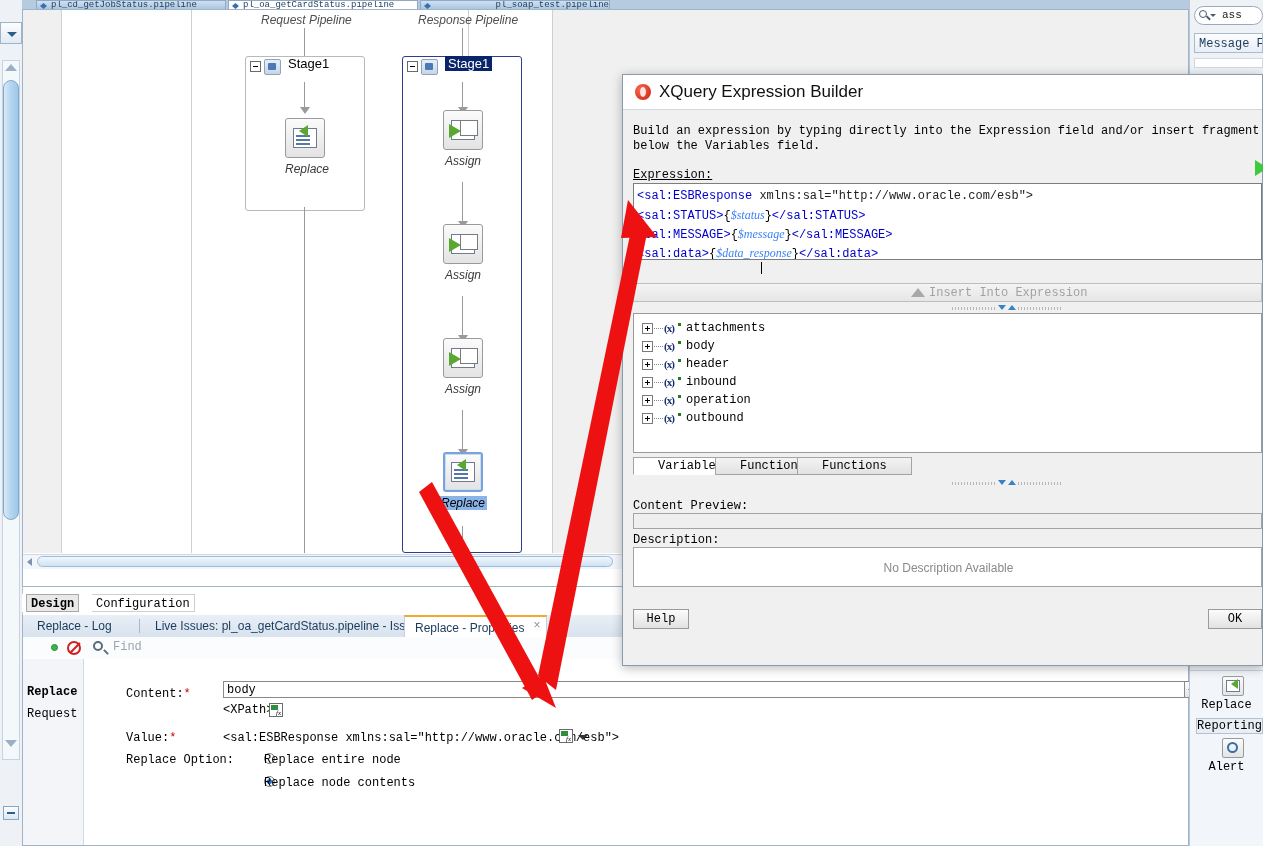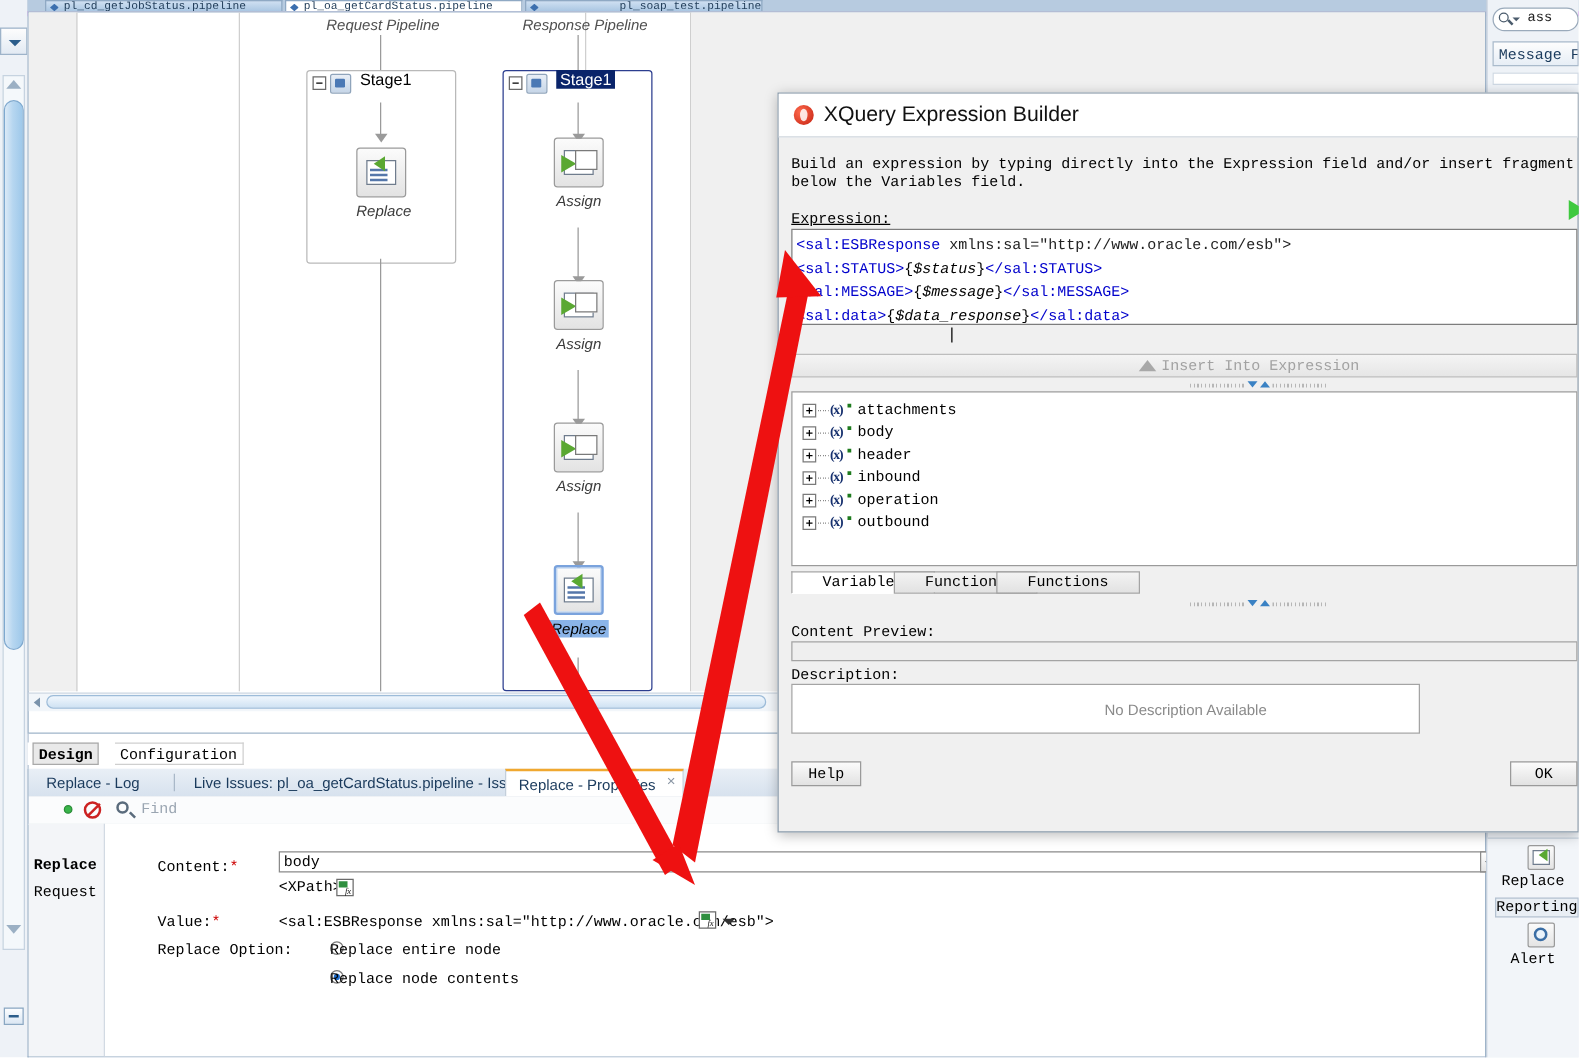--- a/index.html
+++ b/index.html
@@ -153,21 +153,21 @@
   #dlg-help1{left:10px;top:49px;width:625px;line-height:15px;white-space:nowrap;overflow:hidden;}
   #dlg-help2{left:10px;top:64px;}
   #exp-lbl{left:10px;top:93px;}
   #exp-lbl u{text-decoration:underline;}
   #play-btn{left:632px;top:84px;width:16px;height:18px;}
   #play-btn .tri{position:absolute;left:0;top:1px;width:0;height:0;border-top:8px solid transparent;border-bottom:8px solid transparent;border-left:13px solid #3ec93e;}
   #exp-box{left:10px;top:108px;width:629px;height:77px;background:#fff;border:1px solid #7d7d7d;box-sizing:border-box;overflow:hidden;}
   .codeline{position:absolute;left:3px;font-family:"Liberation Mono",monospace;font-size:12px;white-space:nowrap;}
   .c-tag{color:#0000cc;}
   .c-attr{color:#222;}
-  .c-var{color:#000000;font-style:italic;}
+  .c-var{color:#3b82f6;font-style:italic;font-family:Liberation Serif, serif;}
   .c-brace{color:#000;}
   #caret{position:absolute;left:130px;top:186px;width:1px;height:13px;background:#000;}
   #insert-bar{left:10px;top:208px;width:629px;height:19px;background:linear-gradient(#f4f4f4,#e6e6e6);border:1px solid #bdbdbd;box-sizing:border-box;}
   #insert-up{left:288px;top:213px;width:0;height:0;border-left:7px solid transparent;border-right:7px solid transparent;border-bottom:9px solid #a8a8a8;}
   #insert-lbl{left:306px;top:211px;color:#a2a2a2;}
   #split1{left:329px;top:229px;width:110px;height:9px;}
   .splitdots{position:absolute;top:3px;height:3px;background:repeating-linear-gradient(90deg,#b6b6b6 0 1px,transparent 1px 3px);}
   .splitdn{position:absolute;top:1px;width:0;height:0;border-left:4px solid transparent;border-right:4px solid transparent;border-top:5px solid #3a82c4;}
   .splitup{position:absolute;top:1px;width:0;height:0;border-left:4px solid transparent;border-right:4px solid transparent;border-bottom:5px solid #3a82c4;}
   #tree-box{left:10px;top:238px;width:629px;height:140px;background:#fff;border:1px solid #9a9a9a;box-sizing:border-box;}
@@ -180,21 +180,21 @@
   .tvar:after{content:"";position:absolute;right:-1px;top:1px;width:3px;height:3px;background:#1e7b1e;}
   .tlbl{position:absolute;left:44px;top:1px;font-family:"Liberation Mono",monospace;font-size:12px;color:#000;}
   .vtab{position:absolute;top:0;height:18px;line-height:17px;font-family:"Liberation Mono",monospace;font-size:12px;
         border:1px solid #a4a4a4;box-sizing:border-box;padding:0 24px;background:linear-gradient(#f3f3f3,#e2e2e2);color:#000;text-align:right;}
   .vtab.active{background:#fff;border-bottom-color:#fff;}
   #vtabs{left:10px;top:382px;width:629px;height:18px;}
   #split2{left:329px;top:404px;width:110px;height:9px;}
   #cp-lbl{left:10px;top:424px;}
   #cp-box{left:10px;top:438px;width:629px;height:16px;background:#efefef;border:1px solid #a4a4a4;box-sizing:border-box;}
   #desc-lbl{left:10px;top:458px;}
-  #desc-box{left:10px;top:472px;width:503px;height:40px;background:#fff;border:1px solid #a4a4a4;box-sizing:border-box;}
+  #desc-box{left:10px;top:472px;width:629px;height:40px;background:#fff;border:1px solid #a4a4a4;box-sizing:border-box;}
   #desc-text{left:0;top:13px;width:629px;text-align:center;font-family:"Liberation Sans",sans-serif;font-size:12px;color:#8a8a8a;}
   .dlgbtn{position:absolute;height:20px;line-height:19px;text-align:center;font-family:"Liberation Mono",monospace;font-size:12px;
           background:linear-gradient(#fbfbfb,#e2e2e2);border:1px solid #9a9a9a;box-sizing:border-box;color:#000;}
   #btn-help{left:10px;top:534px;width:56px;}
   #btn-ok{left:585px;top:534px;width:54px;}
 
   
   #arrows{left:0;top:0;width:1263px;height:846px;pointer-events:none;}
 </style>
 </head>

